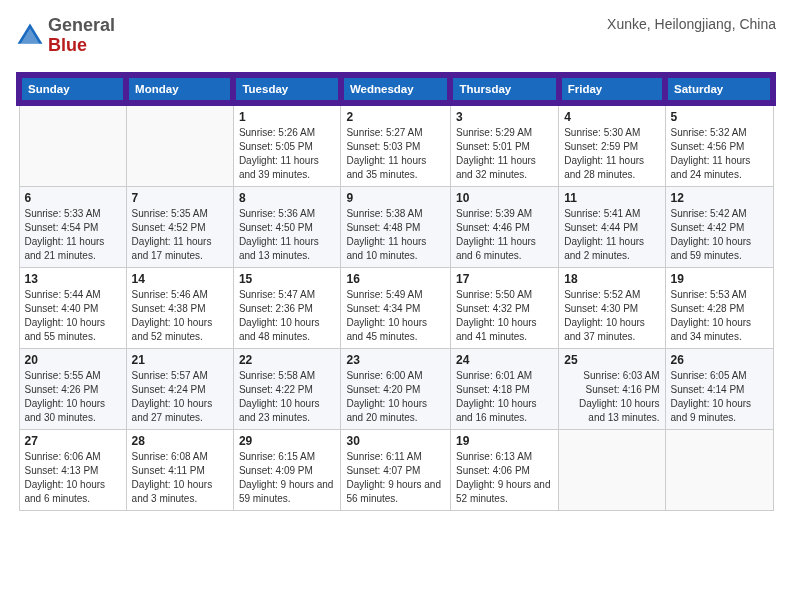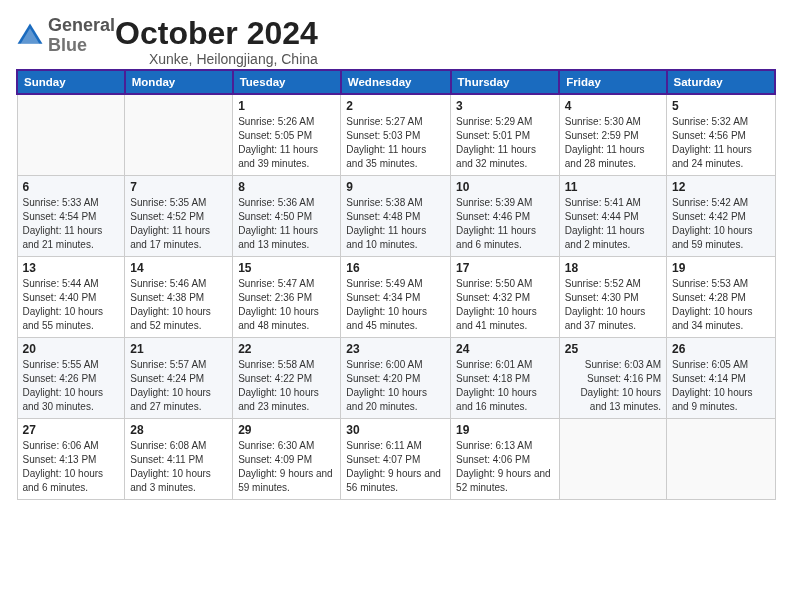--- a/index.html
+++ b/index.html
@@ -5,35 +5,36 @@
     * { margin: 0; padding: 0; box-sizing: border-box; }
     body {
       font-family: Arial, sans-serif;
       background: #fff;
       width: 792px;
       min-height: 612px;
       padding: 16px;
     }
     .header {
       display: flex;
+      justify-content: space-between;
       align-items: flex-start;
-      margin-bottom: 2px;
+      margin-bottom: 16px;
     }
     .logo {
       display: flex;
       align-items: center;
       gap: 4px;
     }
     .logo-text {
       font-size: 18px;
       font-weight: bold;
       line-height: 1.1;
     }
     .logo-general { color: #555; }
-    .logo-blue { color: #737373; }
+    .logo-blue { color: #b91c1c; }
     .logo-icon {
       width: 28px;
       height: 28px;
     }
     .title-block {
       text-align: right;
     }
     .month-title {
       font-size: 32px;
       font-weight: bold;
@@ -48,21 +49,21 @@
       width: 100%;
       border-collapse: collapse;
       font-size: 10.5px;
     }
     thead th {
       background-color: #1a6bbf;
       color: #fff;
       font-weight: bold;
       text-align: left;
       padding: 5px 6px;
-      border: 2px solid #4c1d95;
+      border: 6px solid #4c1d95;
       font-size: 11.5px;
     }
     tbody td {
       vertical-align: top;
       border: 1px solid #ccc;
       padding: 4px 5px;
       width: 113px;
       min-height: 70px;
       background: #fff;
     }
@@ -93,21 +94,20 @@
     <svg class="logo-icon" viewBox="0 0 36 36" xmlns="http://www.w3.org/2000/svg">
       <polygon points="18,2 34,28 2,28" fill="#1a6bbf"></polygon>
       <polygon points="18,8 30,28 6,28" fill="#fff" opacity="0.3"></polygon>
     </svg>
     <div class="logo-text">
       <div><span class="logo-general">General</span></div>
       <div><span class="logo-blue">Blue</span></div>
     </div>
   </div>
   <div class="title-block">
-    <div class="month-title">October 2024</div>
     <div class="subtitle">Xunke, Heilongjiang, China</div>
   </div>
 </div>
 
 <table>
   <thead>
     <tr>
     <th>Sunday</th>
         <th>Monday</th>
         <th>Tuesday</th>
@@ -292,21 +292,21 @@
 Daylight: 10 hours and 6 minutes.</div>
         </td>
         <td>
           <span class="day-number">28</span>
           <div class="day-info" style="white-space: pre-line;">Sunrise: 6:08 AM
 Sunset: 4:11 PM
 Daylight: 10 hours and 3 minutes.</div>
         </td>
         <td>
           <span class="day-number">29</span>
-          <div class="day-info" style="white-space: pre-line;">Sunrise: 6:30 AM
+          <div class="day-info" style="white-space: pre-line;">Sunrise: 6:15 AM
 Sunset: 4:09 PM
 Daylight: 9 hours and 59 minutes.</div>
         </td>
         <td>
           <span class="day-number">30</span>
           <div class="day-info" style="white-space: pre-line;">Sunrise: 6:11 AM
 Sunset: 4:07 PM
 Daylight: 9 hours and 56 minutes.</div>
         </td>
         <td>

